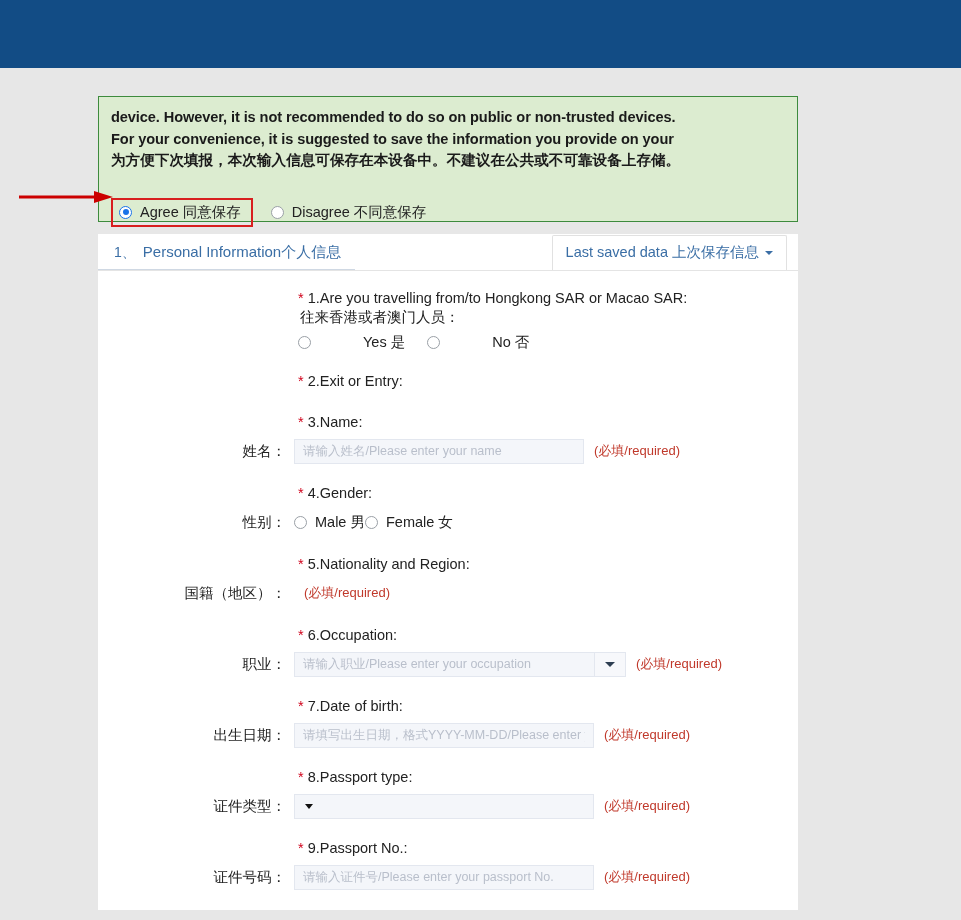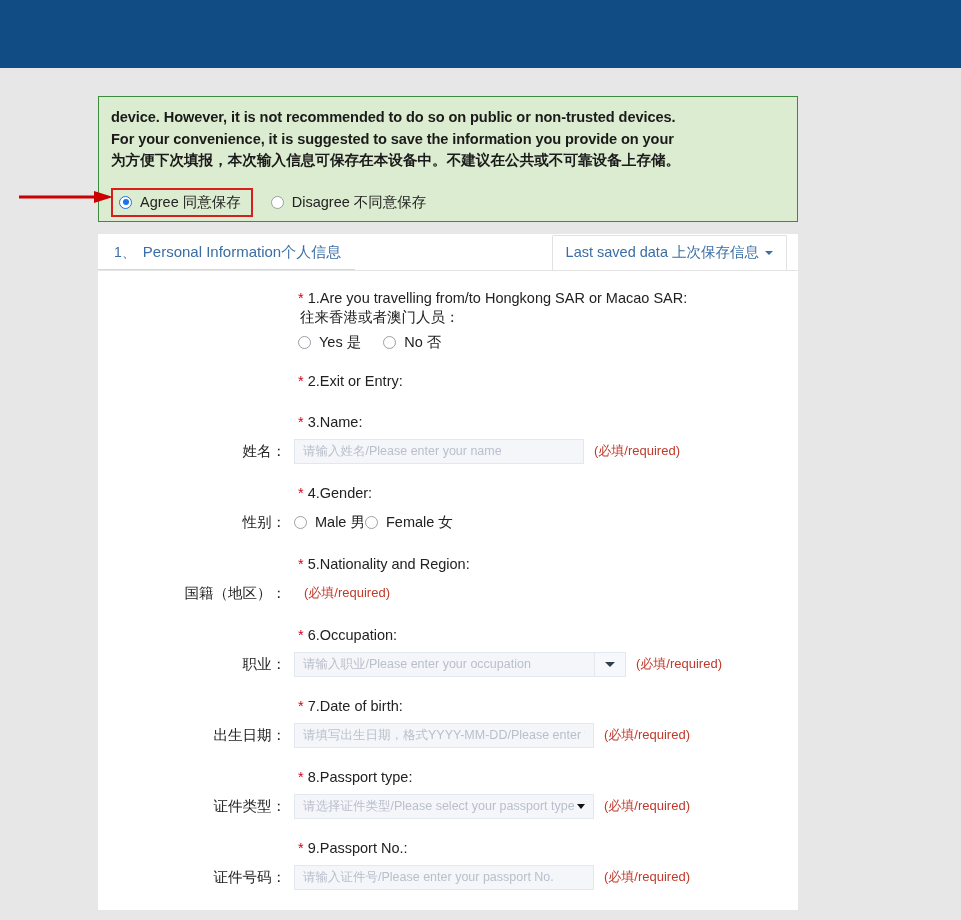--- a/index.html
+++ b/index.html
@@ -24,21 +24,21 @@
   .notice p{
     margin:0;
     font-weight:bold;
     font-size:14.6px;
     line-height:21.5px;
     color:#1a1a1a;
     letter-spacing:-0.1px;
   }
   .notice p.cn{font-size:14.6px;letter-spacing:0px;}
   .notice-radios{
-    margin-top:16px;display:flex;align-items:center;
+    margin-top:26px;display:flex;align-items:center;
   }
   .radio-opt{display:inline-flex;align-items:center;font-size:14.5px;color:#222;}
   .radio-opt .lbl{margin-left:7px;white-space:nowrap;}
   .rd{
     width:13px;height:13px;border-radius:50%;
     border:1px solid #9aa0a6;background:#fff;box-sizing:border-box;
     display:inline-block;position:relative;flex:0 0 auto;
   }
   .rd.checked{border:1px solid #1a73e8;background:#fff;}
   .rd.checked::after{
@@ -93,21 +93,21 @@
     line-height:19px;white-space:nowrap;
   }
   .q-title .star{color:#d0021b;margin-right:4px;}
   .q-title .cn2{display:block;padding-left:2px;}
   .q-row{display:flex;align-items:center;min-height:26px;}
   .q-label{
     width:196px;text-align:right;padding-right:8px;box-sizing:border-box;
     font-size:14.5px;color:#222;white-space:nowrap;
   }
   .q-inline-radios{display:flex;align-items:center;padding-left:200px;}
-  .q-inline-radios .radio-opt{margin-right:22px;}
+  .q-inline-radios .radio-opt{margin-right:22px;gap:44px;}
   .radio-opt .rd{margin-right:0;}
   .radio-opt .lbl{margin-left:8px;}
 
   .field{
     height:25px;background:#f4f6fa;border:1px solid #e3e7ef;box-sizing:border-box;
     display:flex;align-items:center;padding:0 8px;overflow:hidden;
   }
   .field .ph{
     color:#b9bfcb;font-size:12.5px;white-space:nowrap;overflow:hidden;
   }
@@ -287,21 +287,20 @@
 
     <div class="sp"></div>
 
     <div class="q">
       <div class="q-title">
         <span class="star">*</span><span>8.Passport type:</span>
       </div>
       <div class="q-row">
         <div class="q-label">证件类型：</div>
         <div class="field w300">
-          <span class="ph">请选择证件类型/Please select your passport type</span>
           <span class="inner-caret"></span>
         </div>
         <span class="req">(必填/required)</span>
       </div>
     </div>
 
     <div class="sp"></div>
 
     <div class="q">
       <div class="q-title">

